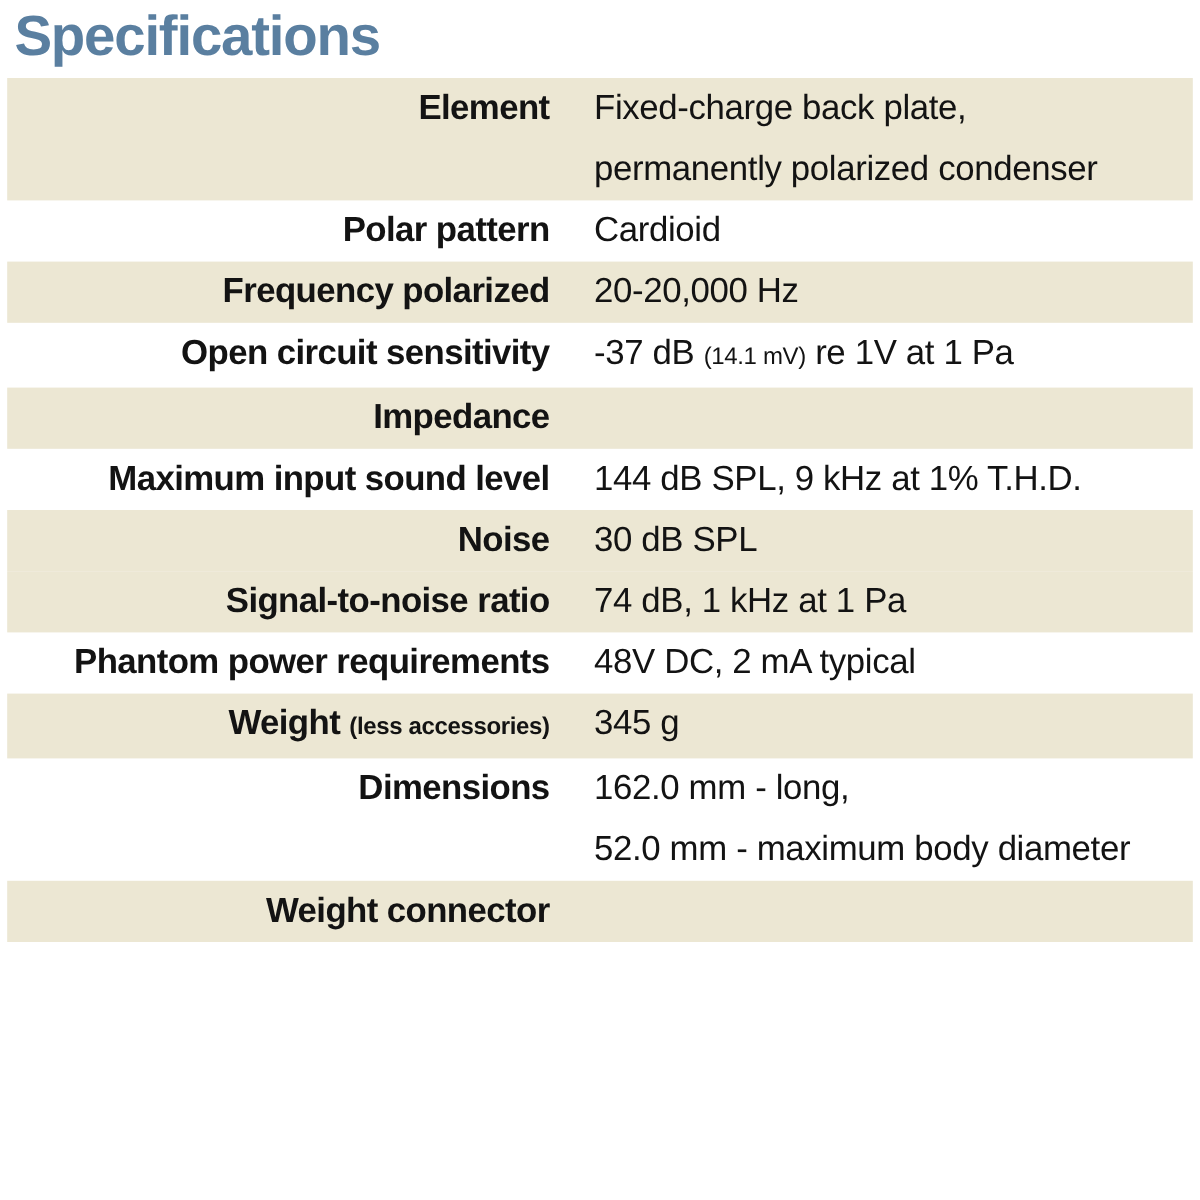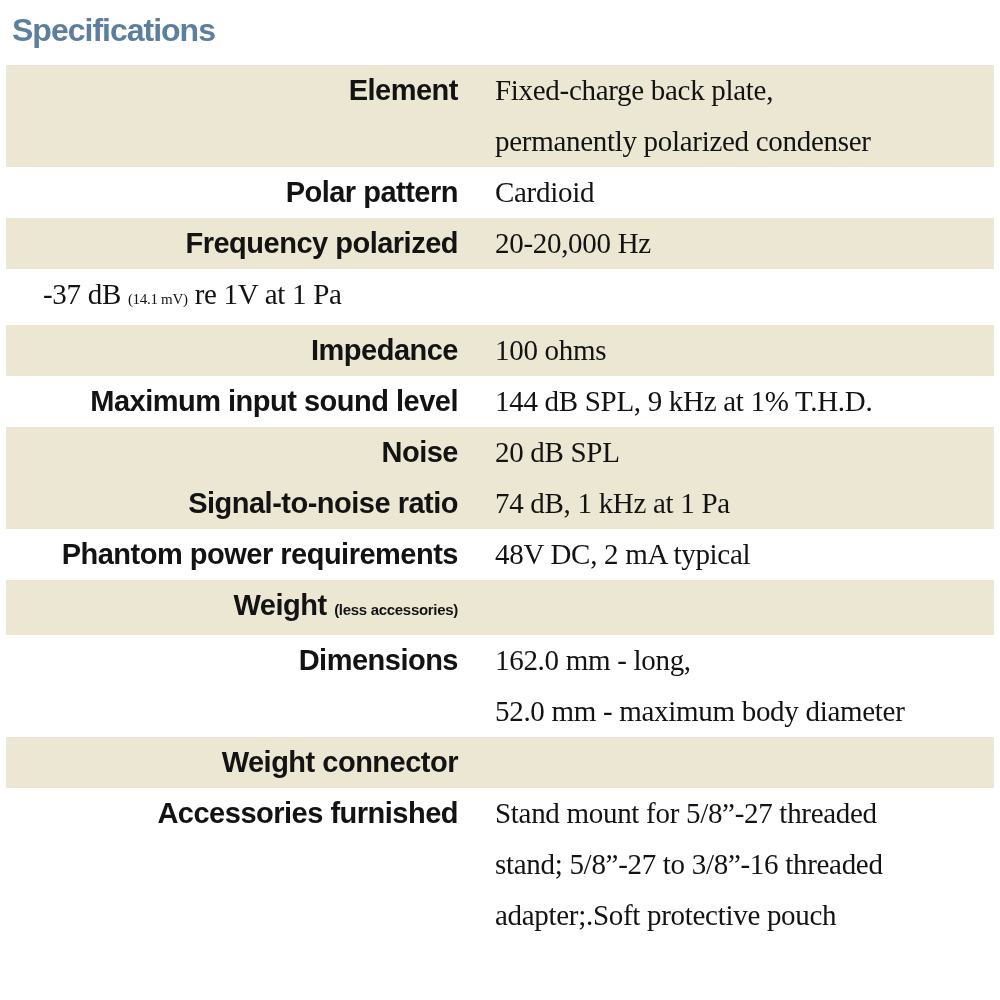--- a/index.html
+++ b/index.html
@@ -11,21 +11,21 @@
     overflow: hidden;
     font-family: "Liberation Sans", sans-serif;
     color: #131313;
   }
   :root {
     --accent: #5a7fa0;
     --row-shade: #ece7d3;
   }
   .page-title {
     margin: 6px 0 0 12px;
-    font-size: 32px;
+    font-size: 47px;
     font-weight: bold;
     letter-spacing: -1px;
     color: var(--accent);
     line-height: 48px;
   }
   .spec-table {
     margin: 11px 6px 0 6px;
   }
   .spec-row {
     display: flex;
@@ -45,24 +45,23 @@
     white-space: nowrap;
   }
   .value-cell {
     flex: 1;
     padding-left: 37px;
     font-size: 29px;
     letter-spacing: -0.3px;
   }
   .value-line {
     white-space: nowrap;
-    font-family: Liberation Serif, serif;
   }
   .small-note {
-    font-size: 15px;
+    font-size: 20px;
     letter-spacing: -0.3px;
   }
 </style>
 </head>
 <body style="color: rgb(19, 19, 19);">
 
 <h1 class="page-title">Specifications</h1>
 
 <div class="spec-table">
     <div class="spec-row shaded">
@@ -78,68 +77,61 @@
         <div class="value-line">Cardioid</div>
       </div>
     </div>
     <div class="spec-row shaded">
       <div class="label-cell">Frequency polarized</div>
       <div class="value-cell">
         <div class="value-line">20-20,000 Hz</div>
       </div>
     </div>
     <div class="spec-row">
+      <div class="label-cell">Open circuit sensitivity</div>
       <div class="value-cell">
         <div class="value-line">-37 dB <span class="small-note">(14.1 mV)</span> re 1V at 1 Pa</div>
       </div>
     </div>
     <div class="spec-row shaded">
       <div class="label-cell">Impedance</div>
-      <div class="value-cell">
-        <div class="value-line">100 ohms</div>
-      </div>
     </div>
     <div class="spec-row">
       <div class="label-cell">Maximum input sound level</div>
       <div class="value-cell">
         <div class="value-line">144 dB SPL, 9 kHz at 1% T.H.D.</div>
       </div>
     </div>
     <div class="spec-row shaded">
       <div class="label-cell">Noise</div>
       <div class="value-cell">
-        <div class="value-line">20 dB SPL</div>
+        <div class="value-line">30 dB SPL</div>
       </div>
     </div>
     <div class="spec-row shaded">
       <div class="label-cell">Signal-to-noise ratio</div>
       <div class="value-cell">
         <div class="value-line">74 dB, 1 kHz at 1 Pa</div>
       </div>
     </div>
     <div class="spec-row">
       <div class="label-cell">Phantom power requirements</div>
       <div class="value-cell">
         <div class="value-line">48V DC, 2 mA typical</div>
       </div>
     </div>
     <div class="spec-row shaded">
       <div class="label-cell">Weight <span class="small-note">(less accessories)</span></div>
+      <div class="value-cell">
+        <div class="value-line">345 g</div>
+      </div>
     </div>
     <div class="spec-row">
       <div class="label-cell">Dimensions</div>
       <div class="value-cell">
         <div class="value-line">162.0 mm - long,</div>
         <div class="value-line">52.0 mm - maximum body diameter</div>
       </div>
     </div>
     <div class="spec-row shaded">
       <div class="label-cell">Weight connector</div>
     </div>
-    <div class="spec-row">
-      <div class="label-cell">Accessories furnished</div>
-      <div class="value-cell">
-        <div class="value-line">Stand mount for 5/8”-27 threaded</div>
-        <div class="value-line">stand; 5/8”-27 to 3/8”-16 threaded</div>
-        <div class="value-line">adapter;.Soft protective pouch</div>
-      </div>
-    </div>
   </div>
 
 </body></html>

